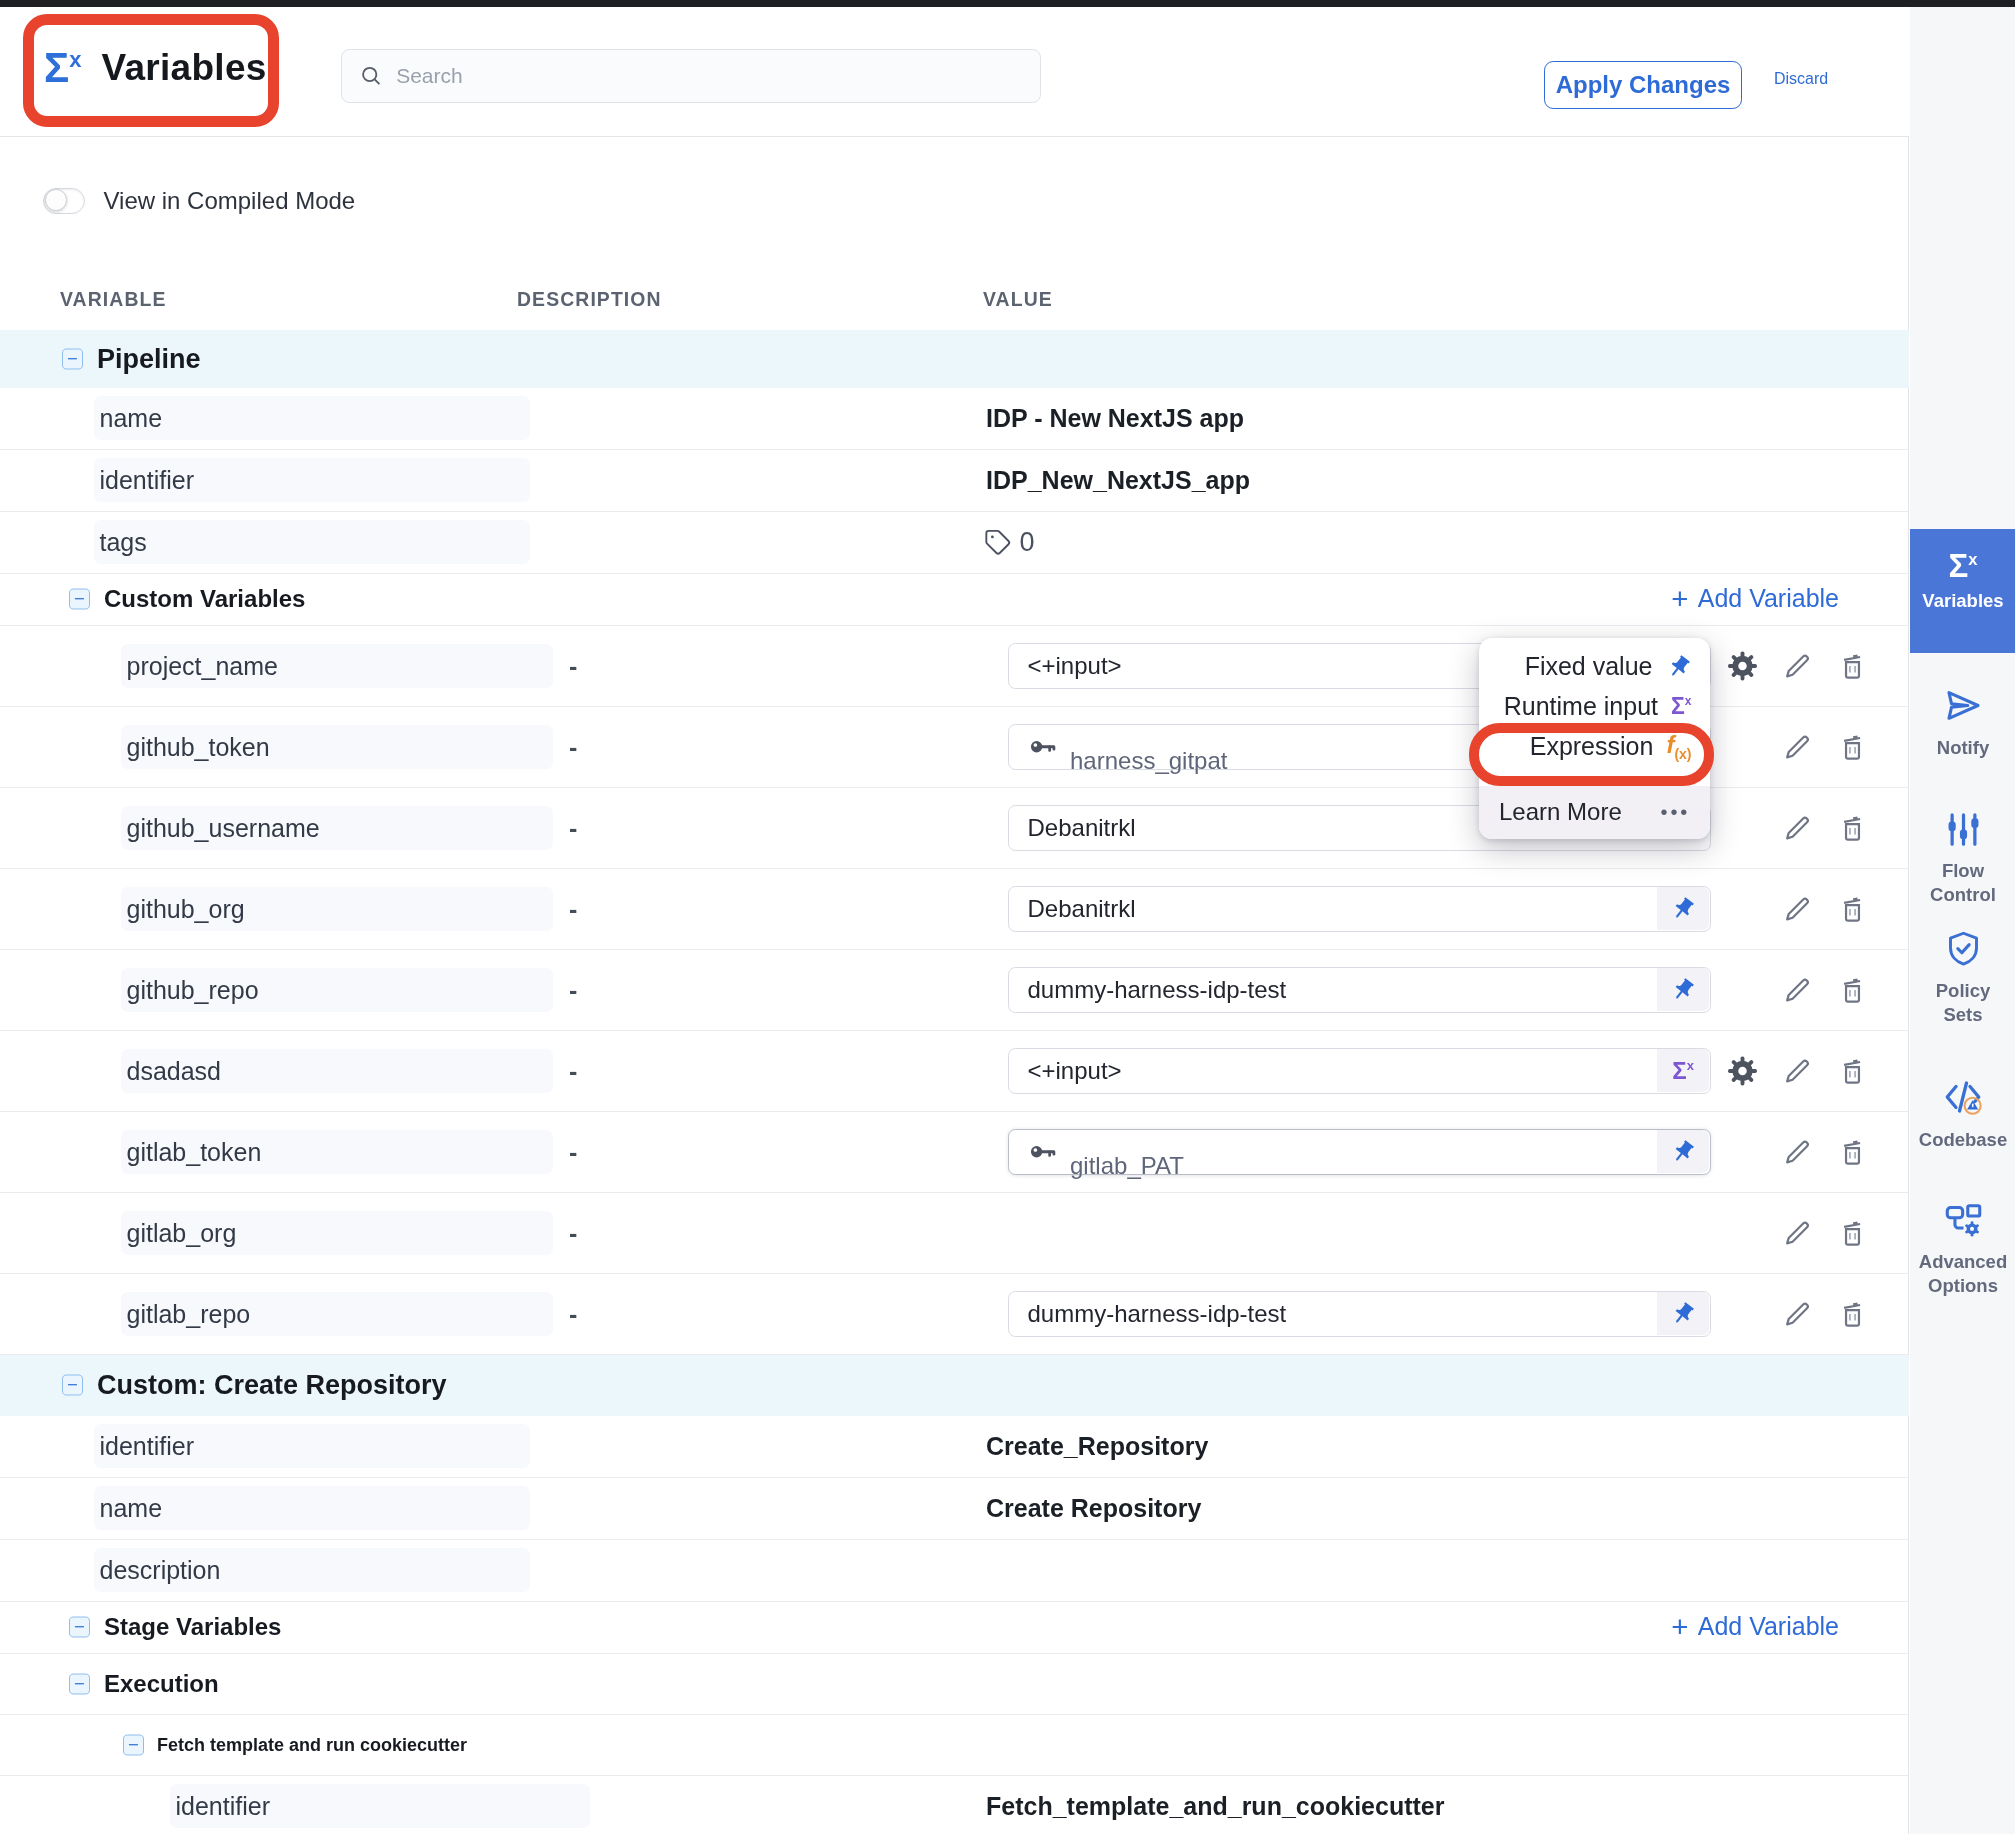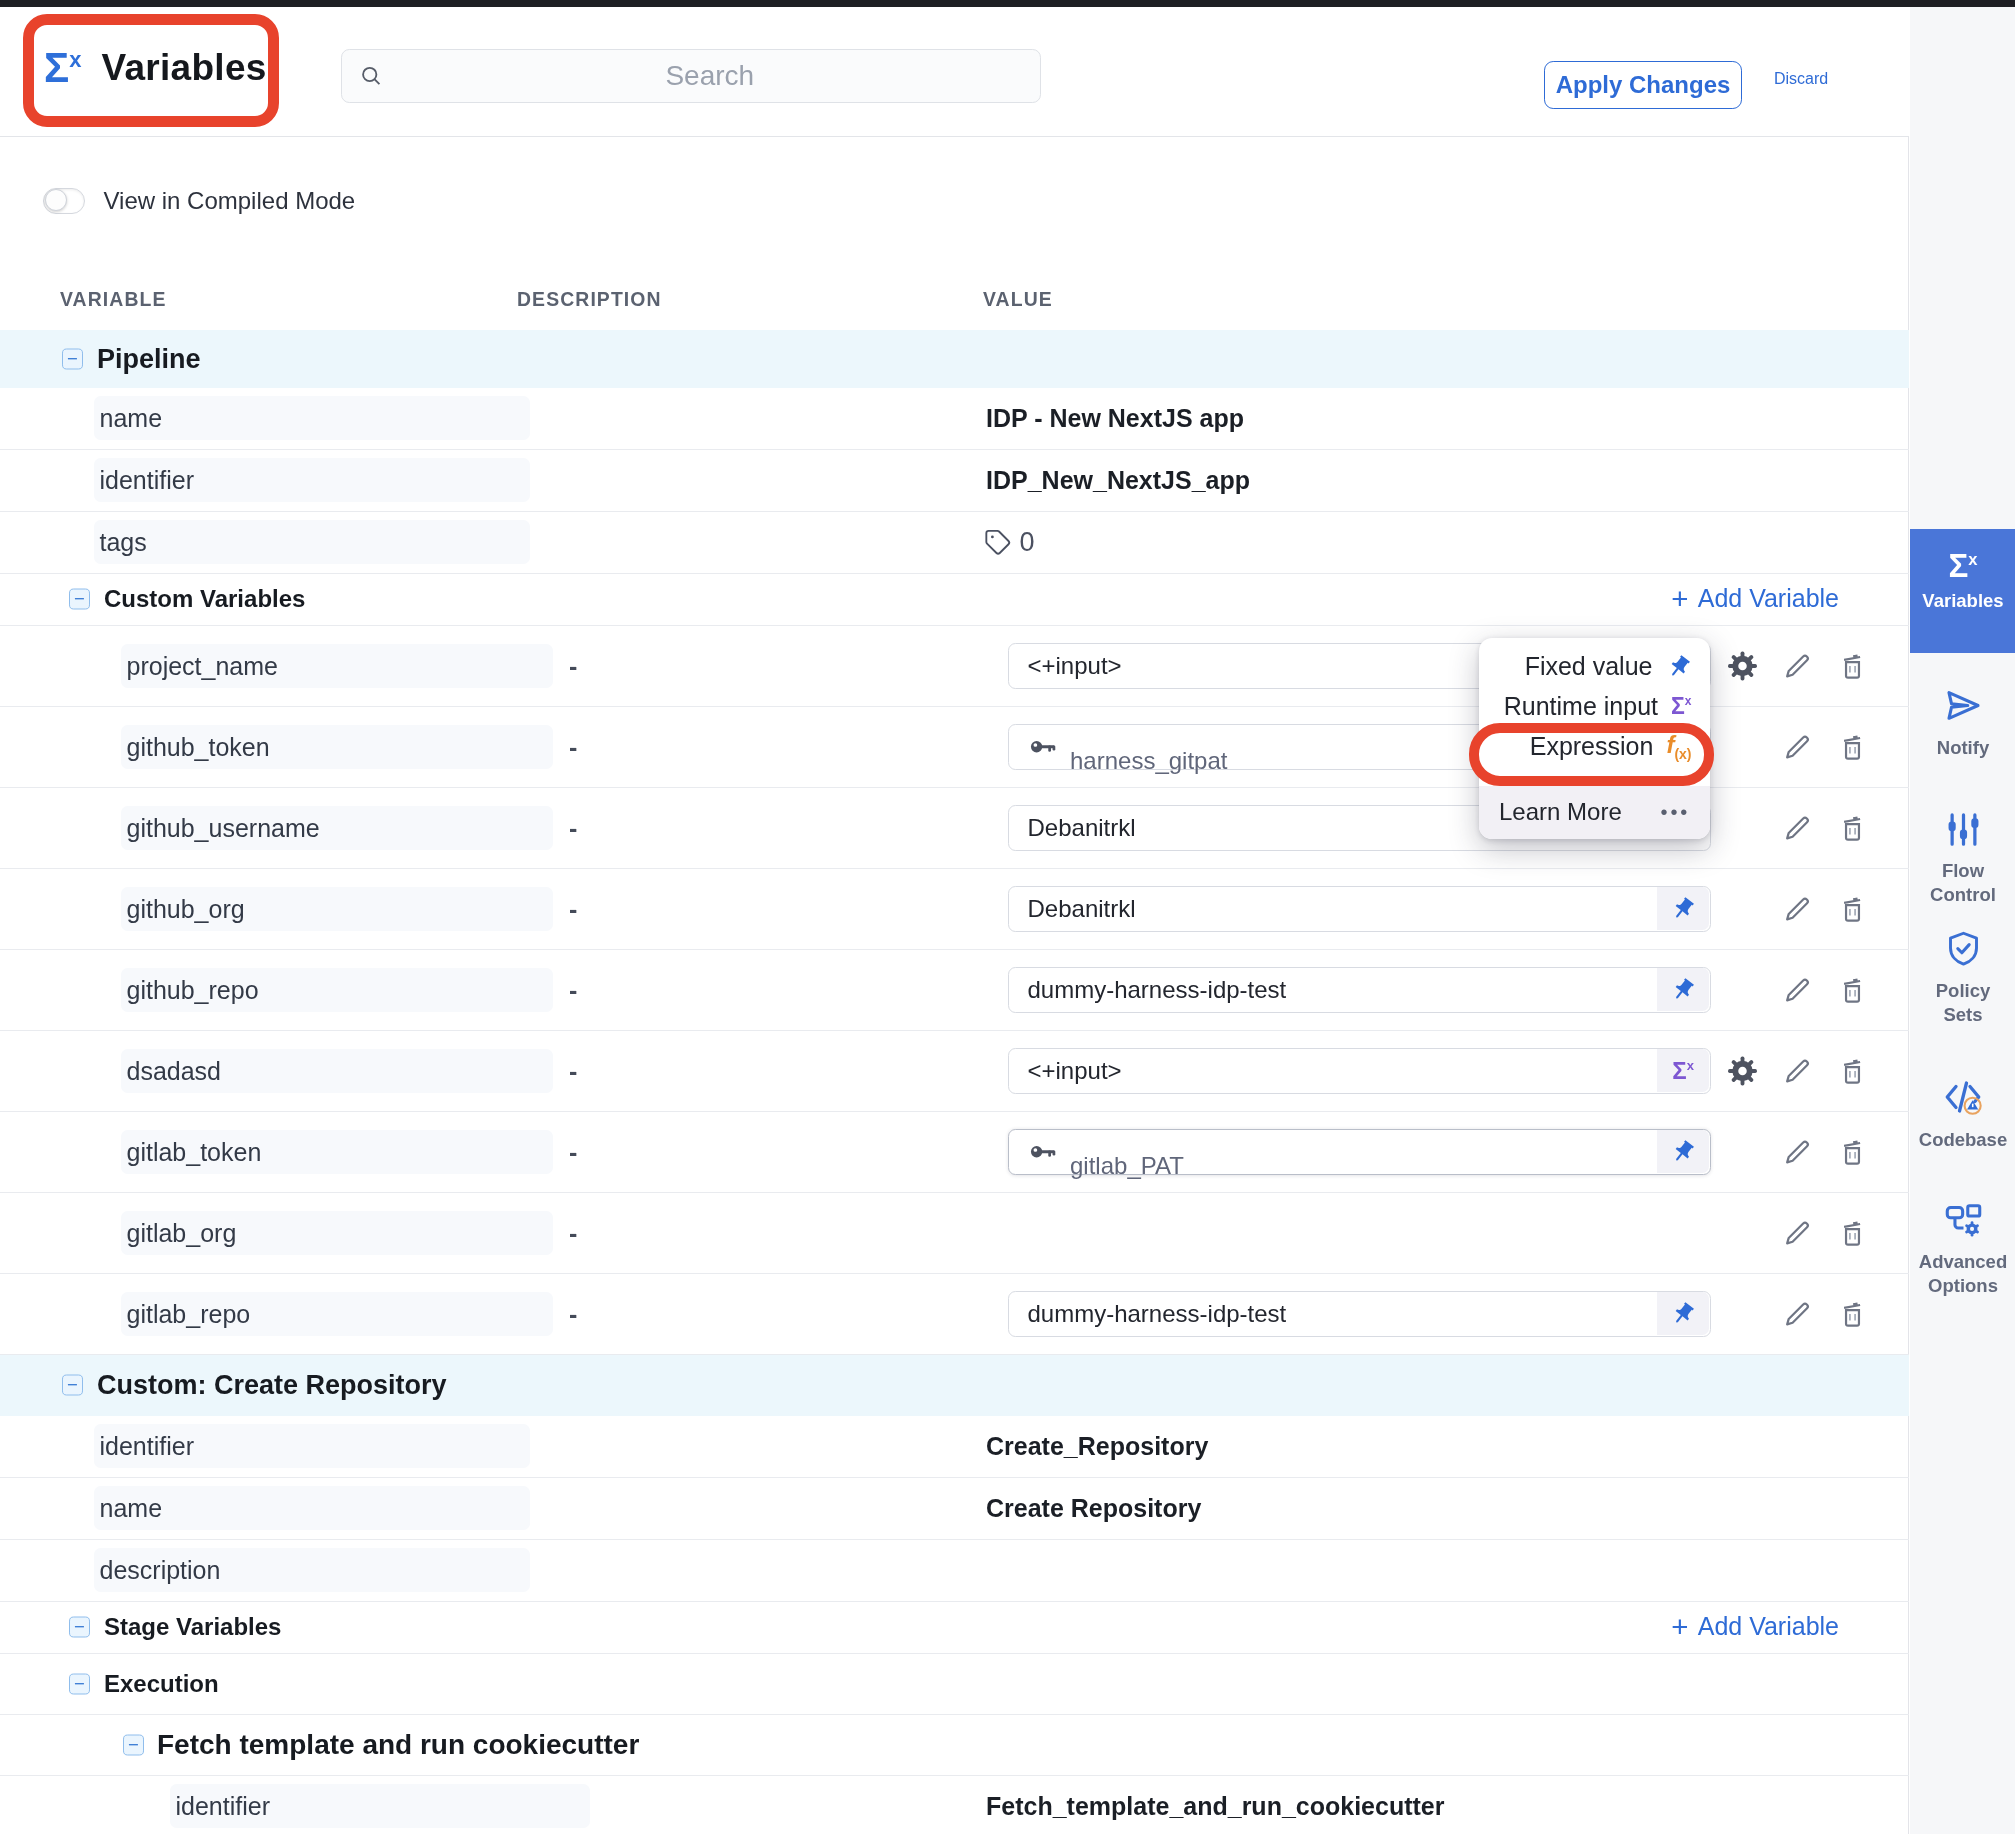--- a/index.html
+++ b/index.html
@@ -13,21 +13,21 @@
 
   
   .hdr { position:absolute; left:0; top:0; width:1909px; height:130px; background:#fff; border-bottom:0.9px solid #e3e5e9; }
   .title-wrap { position:absolute; left:44px; top:40px; display:flex; align-items:center; gap:20px; }
   .sigma-big { font-size:42px; font-weight:700; color:#2e6fd9; line-height:1; }
   .sigma-big sup { font-size:22px; font-weight:700; }
   .page-title { font-size:37px; font-weight:700; color:#15181d; letter-spacing:0.3px; }
   .anno-title { position:absolute; left:23px; top:7.4px; width:256px; height:113px; border:11px solid #e8432c; border-radius:24px; z-index:30; pointer-events:none; }
 
   .search-box { position:absolute; left:341px; top:42px; width:700px; height:54px; background:#fafbfc; border:0.9px solid #dfe2e7; border-radius:8.3px; display:flex; align-items:center; padding:0 16.6px; gap:13px; }
-  .search-box input { border:none; outline:none; background:transparent; font-family:"Liberation Sans",sans-serif; font-size:28px; color:#c2410c; width:100%;text-align:center; }
+  .search-box input { border:none; outline:none; background:transparent; font-family:"Liberation Sans",sans-serif; font-size:21px; color:#c2410c; width:100%; }
   .search-box input::placeholder { color:#9aa1ad; }
 
   .apply-btn { position:absolute; left:1544px; top:54px; width:198px; height:48px; border:1.8px solid #2e6bd6; border-radius:9.2px; background:#fff; color:#2e6bd6; font-size:24px; font-weight:600; display:flex; align-items:center; justify-content:center; cursor:pointer; }
   .discard-link { position:absolute; left:1774px; top:63px; font-size:16px; color:#2e6bd6; font-weight:500; cursor:pointer; }
 
   
   .toggle-row { position:absolute; left:43px; top:180px; display:flex; align-items:center; gap:18.5px; }
   .toggle { width:42px; height:26px; border-radius:14px; background:#fff; border:0.9px solid #d5d8de; box-shadow:inset 0 0.9px 2.8px rgba(0,0,0,.08); position:relative; cursor:pointer; }
   .toggle .knob { position:absolute; left:0.9px; top:0.9px; width:22px; height:22px; border-radius:50%; background:#fdfdfd; border:0.9px solid #cfd3da; box-shadow:0 0.9px 2.8px rgba(0,0,0,.18); }
   .toggle-label { font-size:24px; color:#2d323d; }
@@ -41,21 +41,21 @@
   .row { position:relative; width:1909px; border-bottom:0.9px solid #e9ebef; }
   .h63 { height:58px; } .h67 { height:62px; } .h56 { height:52px; }
   .h88 { height:81px; } .h66 { height:61px; }
   .sec-blue { background:#ecf7fc; border-bottom:none; }
 
   .collapse { position:absolute; top:50%; transform:translateY(-50%); width:21px; height:21px; border:1.8px solid #8fbdec; background:#eaf5fe; border-radius:4.6px; color:#3a7bd5; font-size:18.5px; line-height:17.5px; text-align:center; cursor:pointer; }
   .cx67 { left:62px; } .cx75 { left:69px; } .cx133 { left:123px; }
 
   .sec-title { position:absolute; left:97px; top:50%; transform:translateY(-50%); font-size:27px; font-weight:700; color:#171b21; }
   .sub-title { position:absolute; left:104px; top:50%; transform:translateY(-50%); font-size:24px; font-weight:700; color:#171b21; }
-  .grp-title { position:absolute; left:157px; top:50%; transform:translateY(-50%); font-size:28px; font-weight:700; color:#171b21; }
+  .grp-title { position:absolute; left:157px; top:50%; transform:translateY(-50%); font-size:18px; font-weight:700; color:#171b21; }
 
   .chip { position:absolute; top:50%; transform:translateY(-50%); height:44px; line-height:44px; background:#f7f9fc; border-radius:6.5px; font-size:25px; font-weight:500; color:#333a47; padding:0 16.6px 0 5.5px; }
   .chip.w1 { left:94px; width:436px; padding-left:5.5px; }
   .chip.w2 { left:121px; width:432px; }
   .chip.w3 { left:170px; width:420px; }
 
   .desc { position:absolute; left:569px; top:50%; transform:translateY(-50%); font-size:25px; color:#444b59; font-weight:600; }
   .pval { position:absolute; left:986px; top:50%; transform:translateY(-50%); font-size:25px; font-weight:600; color:#1b1f26; }
 
   .tagval { position:absolute; left:984px; top:50%; transform:translateY(-50%); display:flex; align-items:center; gap:7.4px; font-size:27px; color:#4b5161; }

